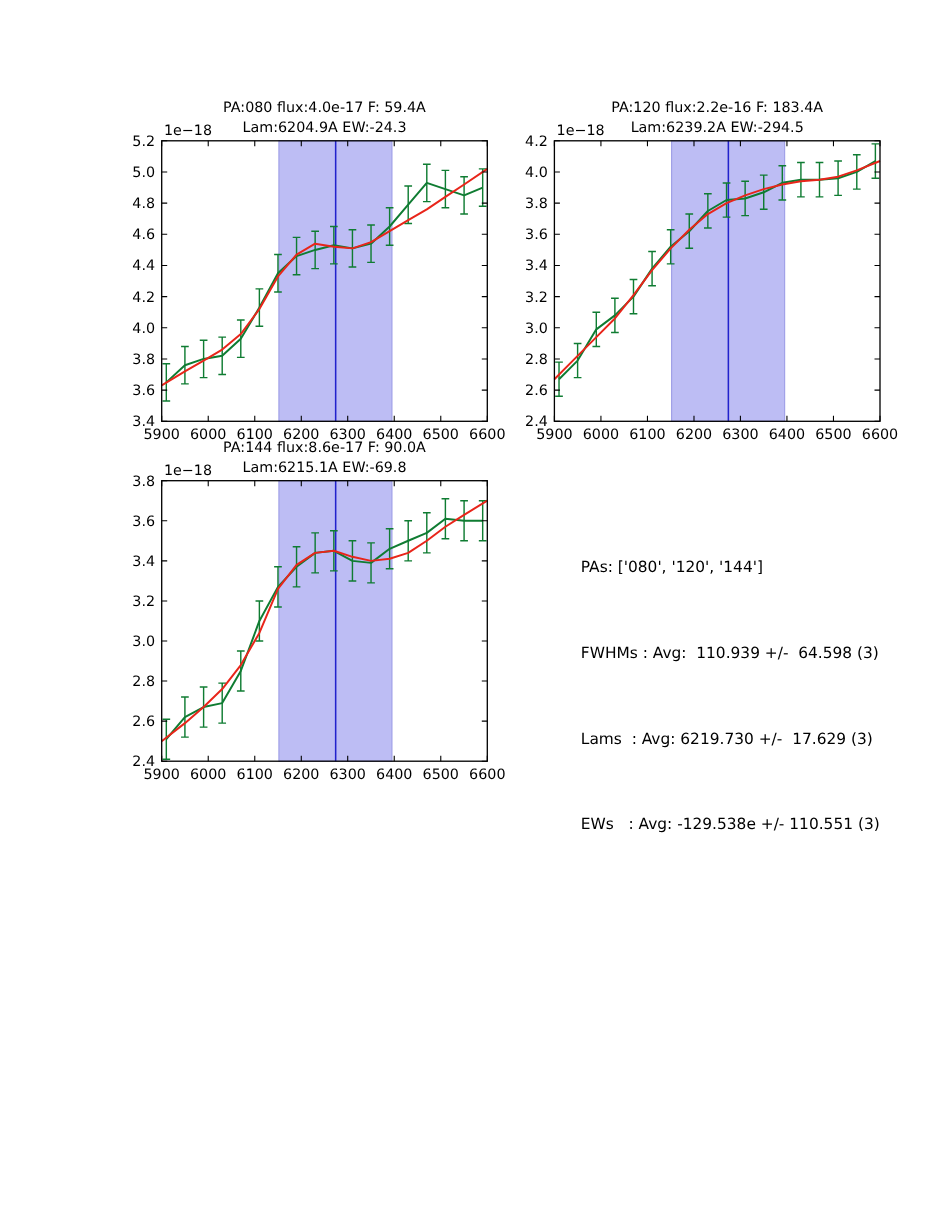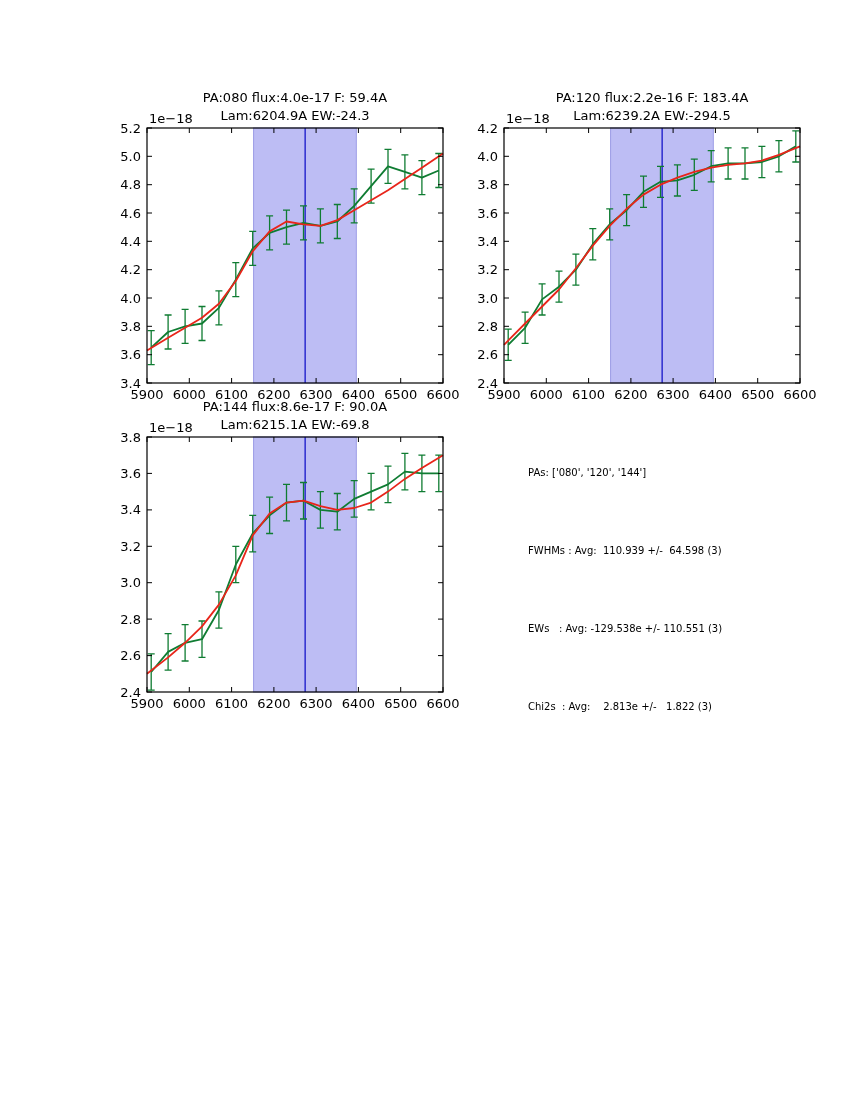--- a/index.html
+++ b/index.html
@@ -9,22 +9,22 @@
     background:#ffffff;
     font-family:"DejaVu Sans", "Liberation Sans", sans-serif;
     overflow:hidden;
   }
   .plot{position:absolute;width:382px;height:332px;}
   #plot-0{left:60px;top:68px;}
   #plot-1{left:417px;top:68px;}
   #plot-2{left:60px;top:377px;}
   .plot svg{display:block;}
   .summary{
-    position:absolute;left:528px;top:408px;
-    font-size:10px;line-height:26px;
+    position:absolute;left:528px;top:451px;
+    font-size:14px;line-height:26px;
     color:#000000;white-space:pre;
   }
 </style>
 </head>
 <body>
 
 <div class="page">
 
   <figure class="plot" id="plot-0">
       <svg width="382" height="332" viewBox="0 0 382 332">
@@ -117,17 +117,17 @@
         <text x="41" y="48.5" text-anchor="end" font-size="13" fill="#000000">3.8</text>
         <text x="49" y="39" font-size="13" fill="#000000">1e−18</text>
         <text x="195" y="18" text-anchor="middle" font-size="13" fill="#000000">PA:144 flux:8.6e-17 F: 90.0A</text>
         <text x="195" y="36" text-anchor="middle" font-size="13" fill="#000000">Lam:6215.1A EW:-69.8</text>
       </svg>
     </figure>
 
   <div class="summary">
     <div>PAs: ['080', '120', '144']</div>
     <div>FWHMs : Avg:  110.939 +/-  64.598 (3)</div>
+    <div>Lams  : Avg: 6219.730 +/-  17.629 (3)</div>
     <div>EWs   : Avg: -129.538e +/- 110.551 (3)</div>
-    <div>Chi2s  : Avg:    2.813e +/-   1.822 (3)</div>
   </div>
 
 </div>
 
 </body></html>

